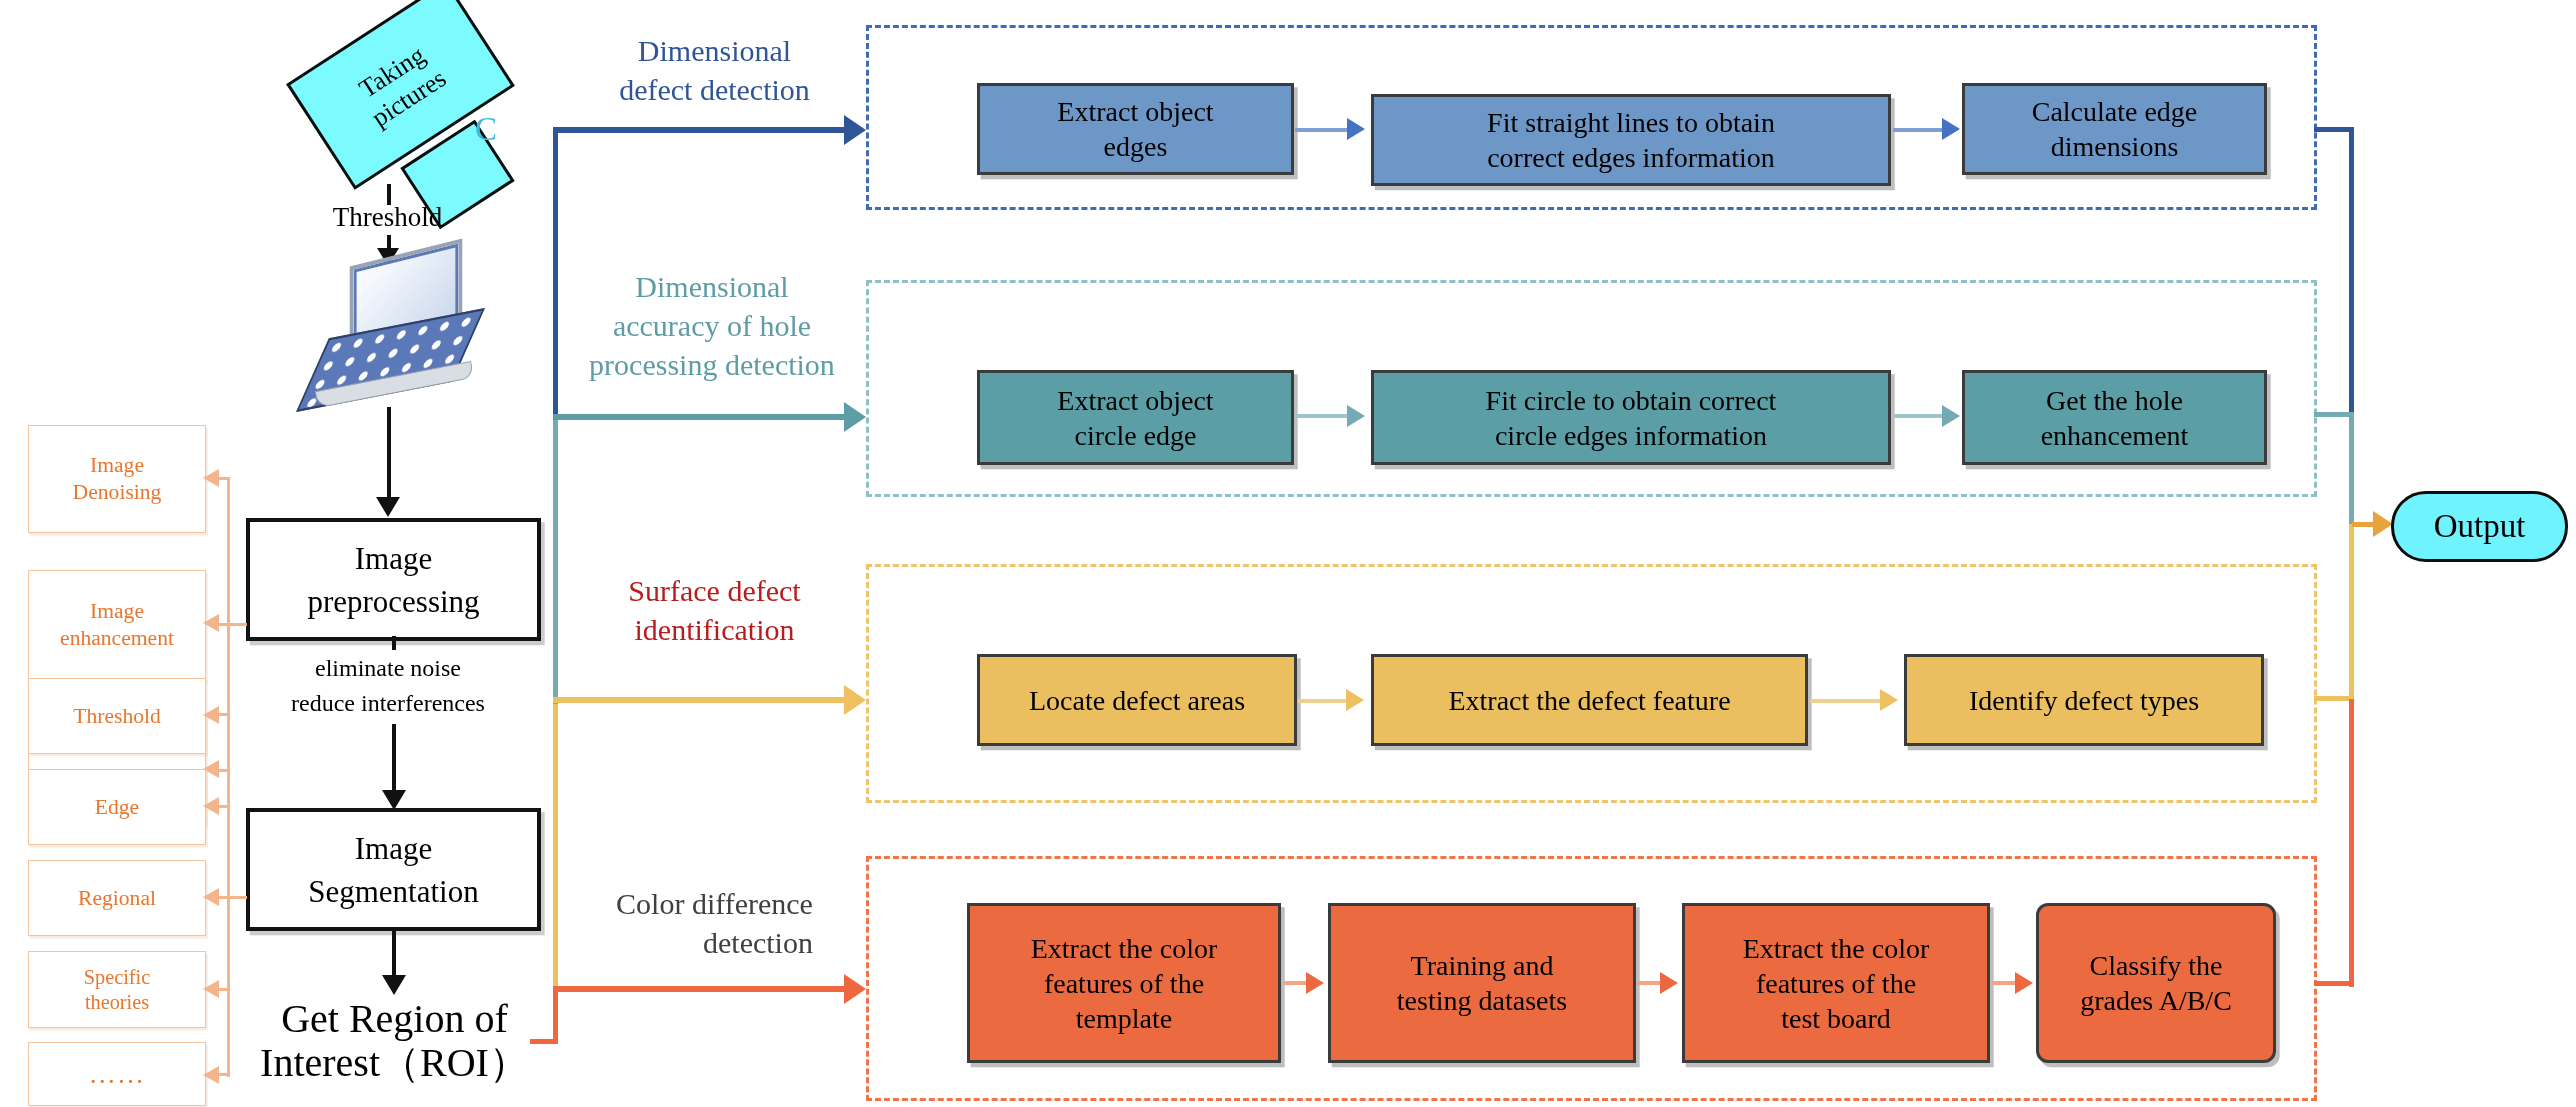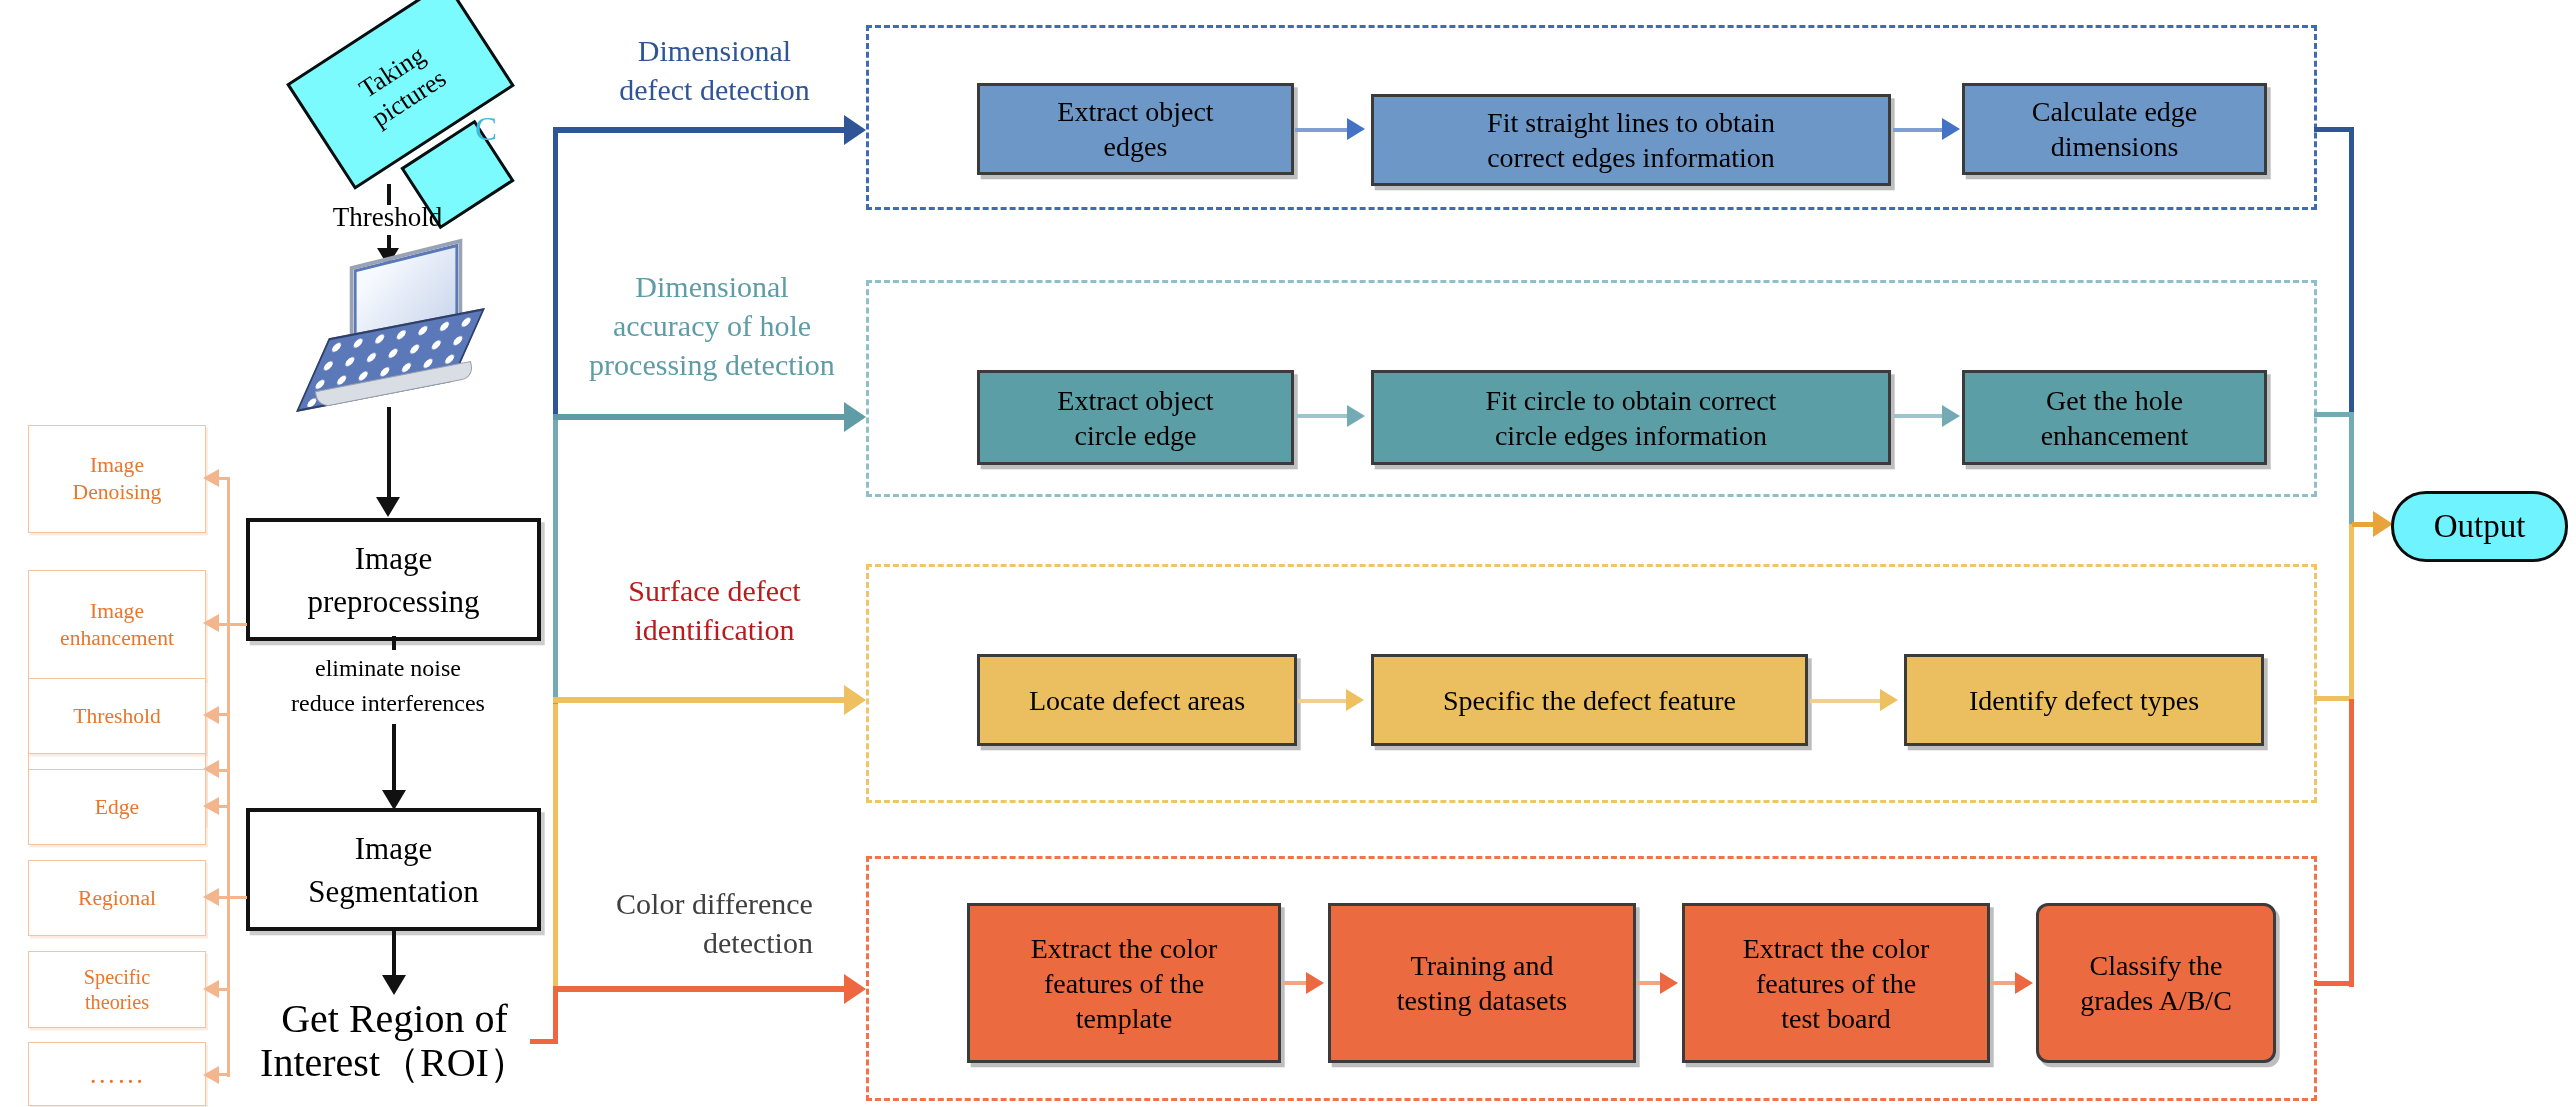--- a/index.html
+++ b/index.html
@@ -200,21 +200,21 @@
   <span class="pre">Get the hole
 enhancement</span>
 </div>
 
 <div class="sb sb-yellow ctr" style="left:977px;top:654px;width:314px;height:86px;">
   <span class="pre">Locate defect areas</span>
 </div>
 <div class="line" style="left:1298px;top:699px;width:51px;height:3.7px;background:#F0CF92;"></div>
 <div class="tri" style="left:1346px;top:689px;border-top:11px solid transparent;border-bottom:11px solid transparent;border-left:18.5px solid #EFC060;"></div>
 <div class="sb sb-yellow ctr" style="left:1371px;top:654px;width:431px;height:86px;">
-  <span class="pre">Specific the defect feature</span>
+  <span class="pre">Extract the defect feature</span>
 </div>
 <div class="line" style="left:1810px;top:699px;width:73px;height:3.7px;background:#F0CF92;"></div>
 <div class="tri" style="left:1880px;top:689px;border-top:11px solid transparent;border-bottom:11px solid transparent;border-left:18.5px solid #EFC060;"></div>
 <div class="sb sb-yellow ctr" style="left:1904px;top:654px;width:354px;height:86px;">
   <span class="pre">Identify defect types</span>
 </div>
 
 <div class="sb sb-orange ctr" style="left:967px;top:903px;width:308px;height:154px;">
   <span class="pre">Extract the color
 features of the

